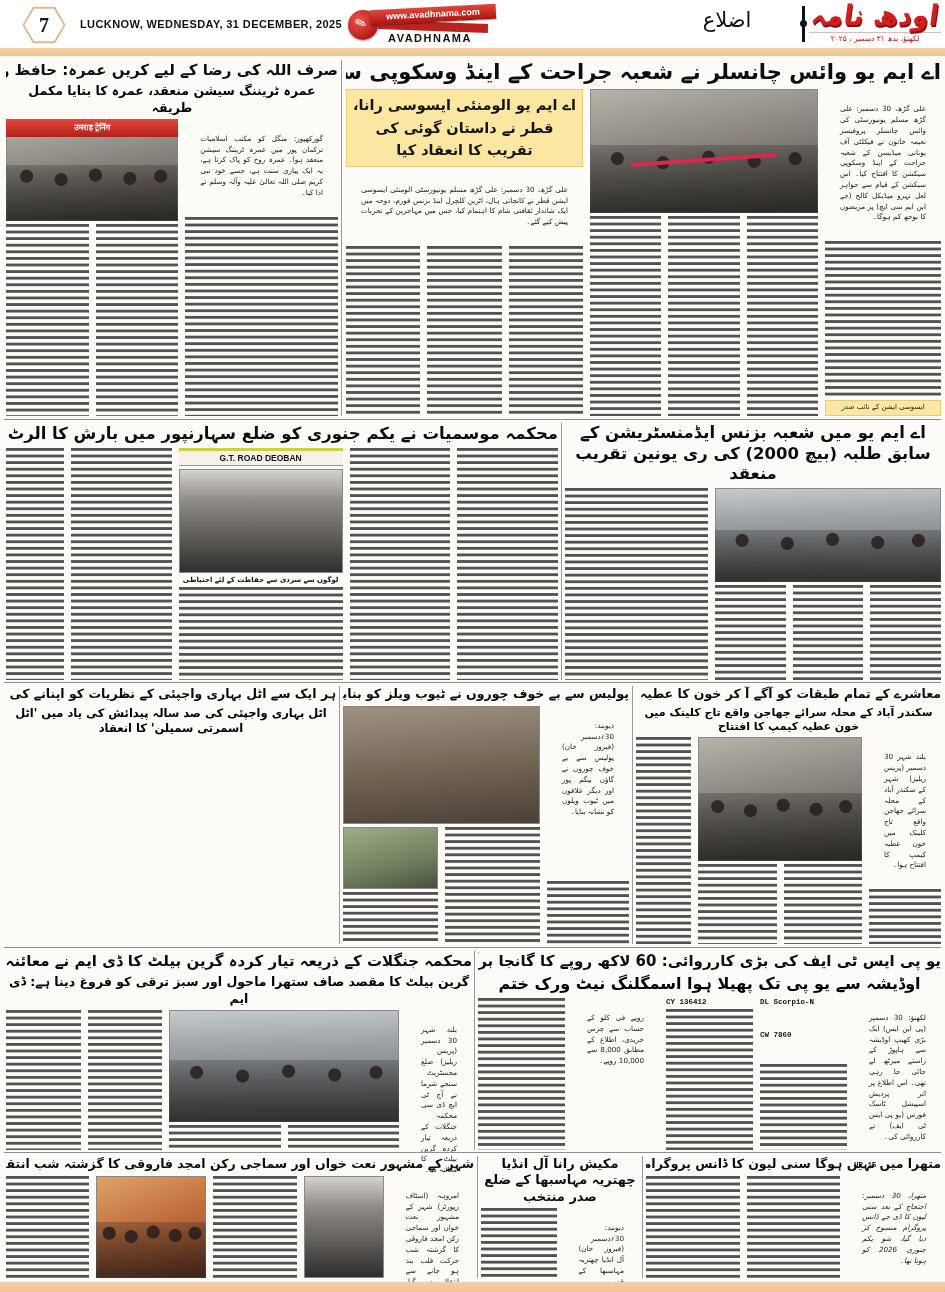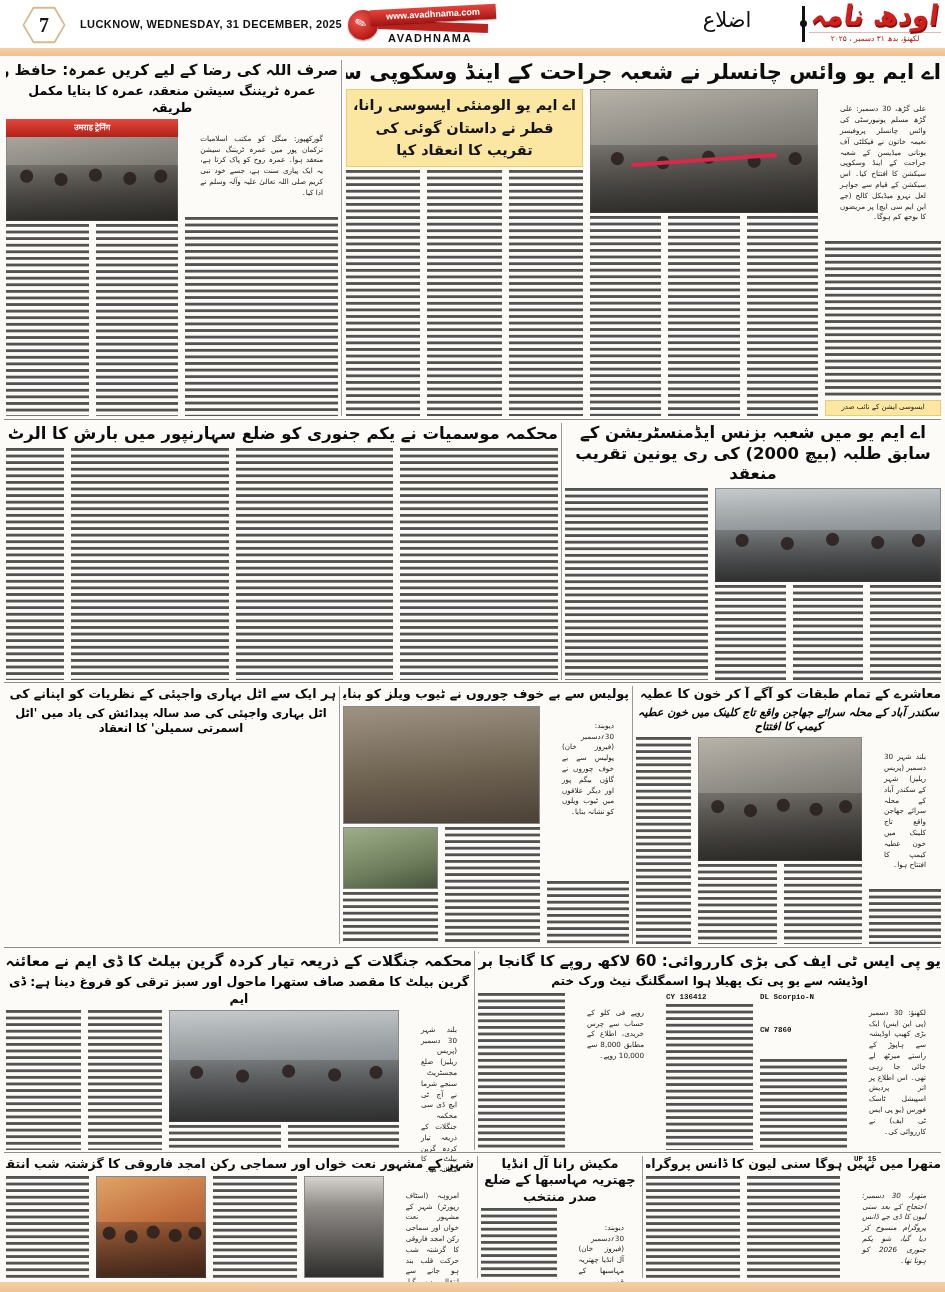--- a/index.html
+++ b/index.html
@@ -138,38 +138,45 @@
           <div class="ribbon-accent"></div>
         </figure>
         <div class="row fill">
           <div class="col tx" style="flex:1;"></div>
           <div class="col tx" style="flex:1;"></div>
           <div class="col tx" style="flex:1;"></div>
         </div>
       </div>
       <div class="col" style="flex:1;">
         <h3 class="ybox">اے ایم یو الومنئی ایسوسی رانا، قطر نے داستان گوئی کی تقریب کا انعقاد کیا</h3>
+        <p class="snip">علی گڑھ، 30 دسمبر: علی گڑھ مسلم یونیورسٹی الومنئی ایسوسی ایشن قطر نے کانجاتی ہال، اٹرین کلچرل اینڈ بزنس فورم، دوحہ میں ایک شاندار ثقافتی شام کا اہتمام کیا، جس میں مہاجرین کے تجربات پیش کیے گئے۔</p>
         <div class="row fill">
           <div class="col tx" style="flex:1;"></div>
           <div class="col tx" style="flex:1;"></div>
           <div class="col tx" style="flex:1;"></div>
         </div>
       </div>
     </div>
   </section>
 
   <div class="hrule" style="top:419px;"></div>
 
   <section class="art" style="left:6px;top:423px;width:552px;height:257px;">
     <h2 class="hl h-lg one">محکمہ موسمیات نے یکم جنوری کو ضلع سہارنپور میں بارش کا الرٹ جاری کیا</h2>
     <div class="row">
       <div class="col" style="flex:1;">
         <div class="tx fill"></div>
       </div>
       <div class="col tx" style="flex:1;"></div>
+      <div class="col" style="flex:0 0 164px;">
+        <div class="signbar">G.T. ROAD DEOBAN</div>
+        <figure class="photo man" style="height:104px;margin:0;"></figure>
+        <p class="cap">لوگوں سے سردی سے حفاظت کے لئے احتیاطی</p>
+        <div class="tx fill"></div>
+      </div>
       <div class="col tx" style="flex:1;"></div>
       <div class="col tx" style="flex:0 0 58px;"></div>
     </div>
   </section>
 
   <div class="vr" style="left:561px;top:423px;height:257px;"></div>
 
   <section class="art" style="left:565px;top:423px;width:376px;height:257px;">
     <h2 class="hl h-lg" style="line-height:1.25;">اے ایم یو میں شعبہ بزنس ایڈمنسٹریشن کے سابق طلبہ (بیچ 2000) کی ری یونین تقریب منعقد</h2>
     <div class="row">
@@ -213,21 +220,21 @@
           </div>
         </div>
       </div>
     </div>
   </section>
 
   <div class="vr" style="left:632px;top:686px;height:258px;"></div>
 
   <section class="art" style="left:636px;top:686px;width:305px;height:258px;">
     <h2 class="hl h-sm one">معاشرے کے تمام طبقات کو آگے آ کر خون کا عطیہ کرنا چاہیے: راہل یادو</h2>
-    <h3 class="sub" style="font-size:11px;font-style:italic;">سکندر آباد کے محلہ سرائے جھاجن واقع تاج کلینک میں خون عطیہ کیمپ کا افتتاح</h3>
+    <h3 class="sub" style="font-size:11px;">سکندر آباد کے محلہ سرائے جھاجن واقع تاج کلینک میں خون عطیہ کیمپ کا افتتاح</h3>
     <div class="row">
       <div class="col" style="flex:0 0 72px;">
         <p class="snip">بلند شہر 30 دسمبر (پریس ریلیز) شہر کے سکندر آباد کے محلہ سرائے جھاجن واقع تاج کلینک میں خون عطیہ کیمپ کا افتتاح ہوا۔</p>
         <div class="tx fill"></div>
       </div>
       <div class="col" style="flex:0 0 164px;">
         <figure class="photo crowd" style="height:124px;margin:0;">
           <div class="heads"></div>
         </figure>
         <div class="row fill">
@@ -264,21 +271,21 @@
           <div class="col tx" style="flex:1;"></div>
         </div>
       </div>
     </div>
   </section>
 
   <div class="vr" style="left:474px;top:951px;height:199px;"></div>
 
   <section class="art" style="left:478px;top:951px;width:463px;height:199px;">
     <h2 class="hl h-md one">یو پی ایس ٹی ایف کی بڑی کارروائی: 60 لاکھ روپے کا گانجا برآمد</h2>
-    <h3 class="sub" style="font-size:12px;">اوڈیشہ سے یو پی تک پھیلا ہوا اسمگلنگ نیٹ ورک ختم</h3>
+    <h3 class="sub" style="font-size:16px;">اوڈیشہ سے یو پی تک پھیلا ہوا اسمگلنگ نیٹ ورک ختم</h3>
     <div class="row">
       <div class="col" style="flex:1;">
         <p class="snip">لکھنؤ: 30 دسمبر (پی این ایس) ایک بڑی کھیپ اوڈیشہ سے ہاپوڑ کے راستے میرٹھ لے جائی جا رہی تھی۔ اس اطلاع پر اتر پردیش اسپیشل ٹاسک فورس (یو پی ایس ٹی ایف) نے کارروائی کی۔</p>
         <span class="lat">UP 15</span>
         <div class="tx fill"></div>
       </div>
       <div class="col" style="flex:1;gap:25px;">
         <span class="lat">DL Scorpio-N</span>
         <span class="lat">CW 7860</span>
         <div class="tx fill"></div>

